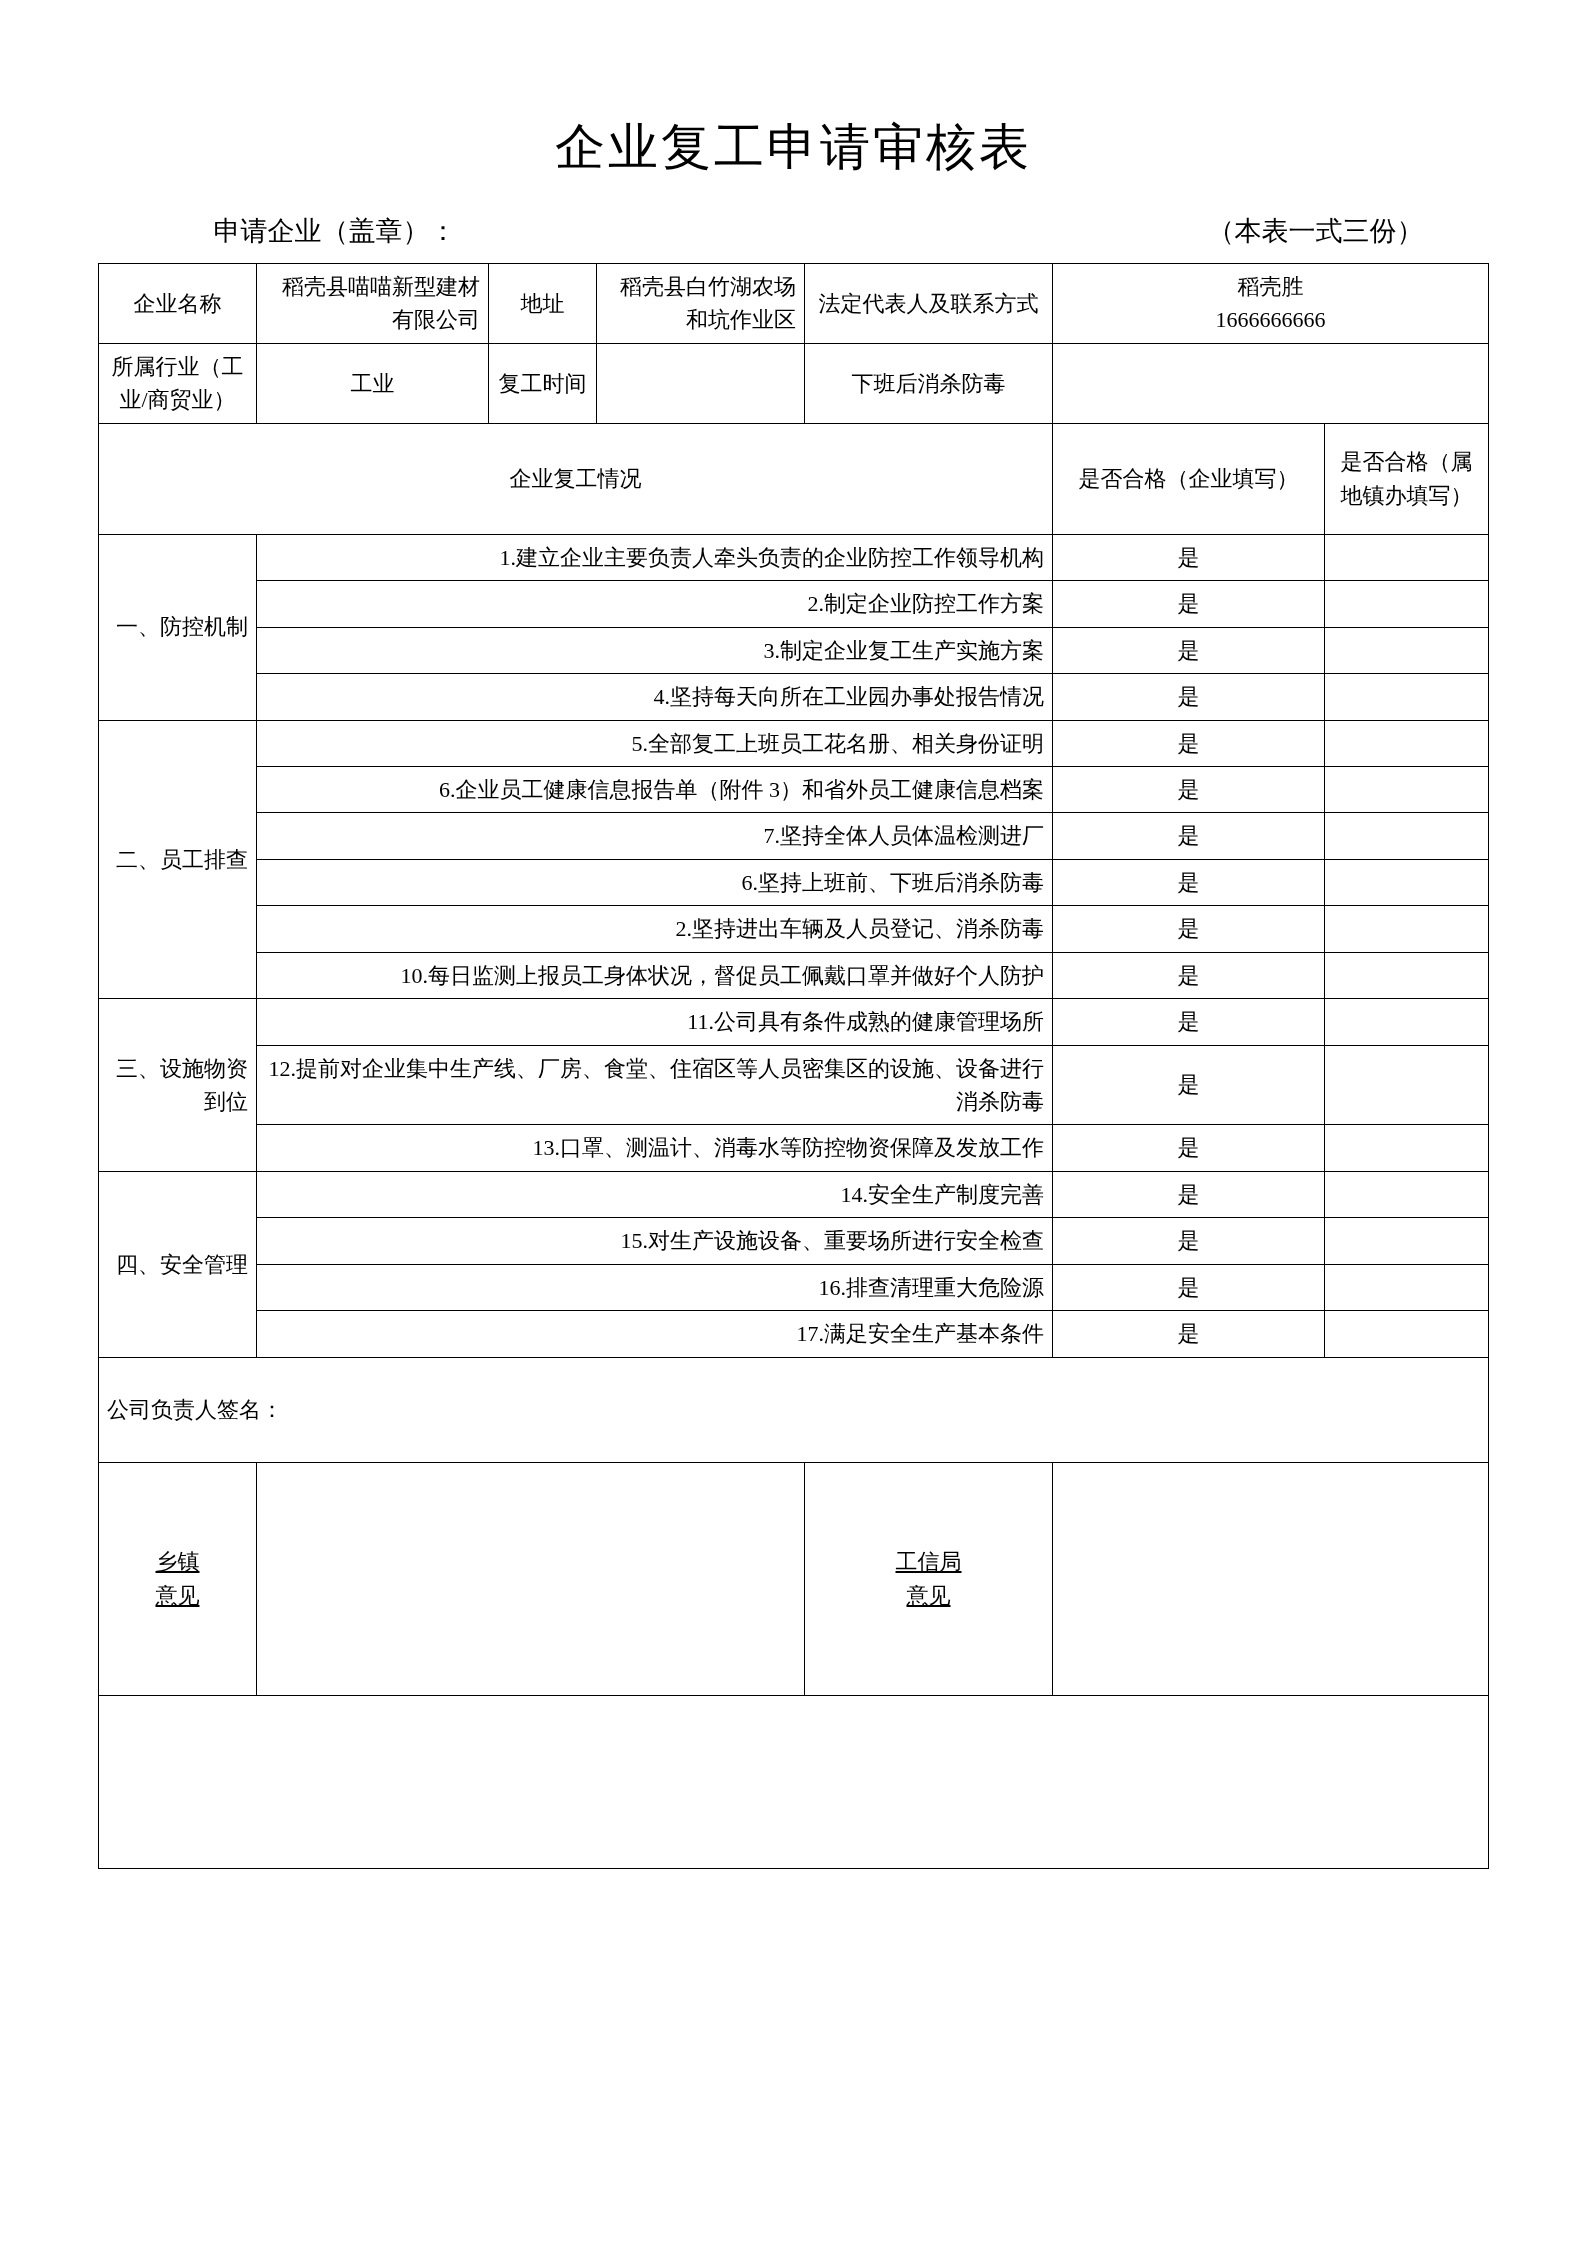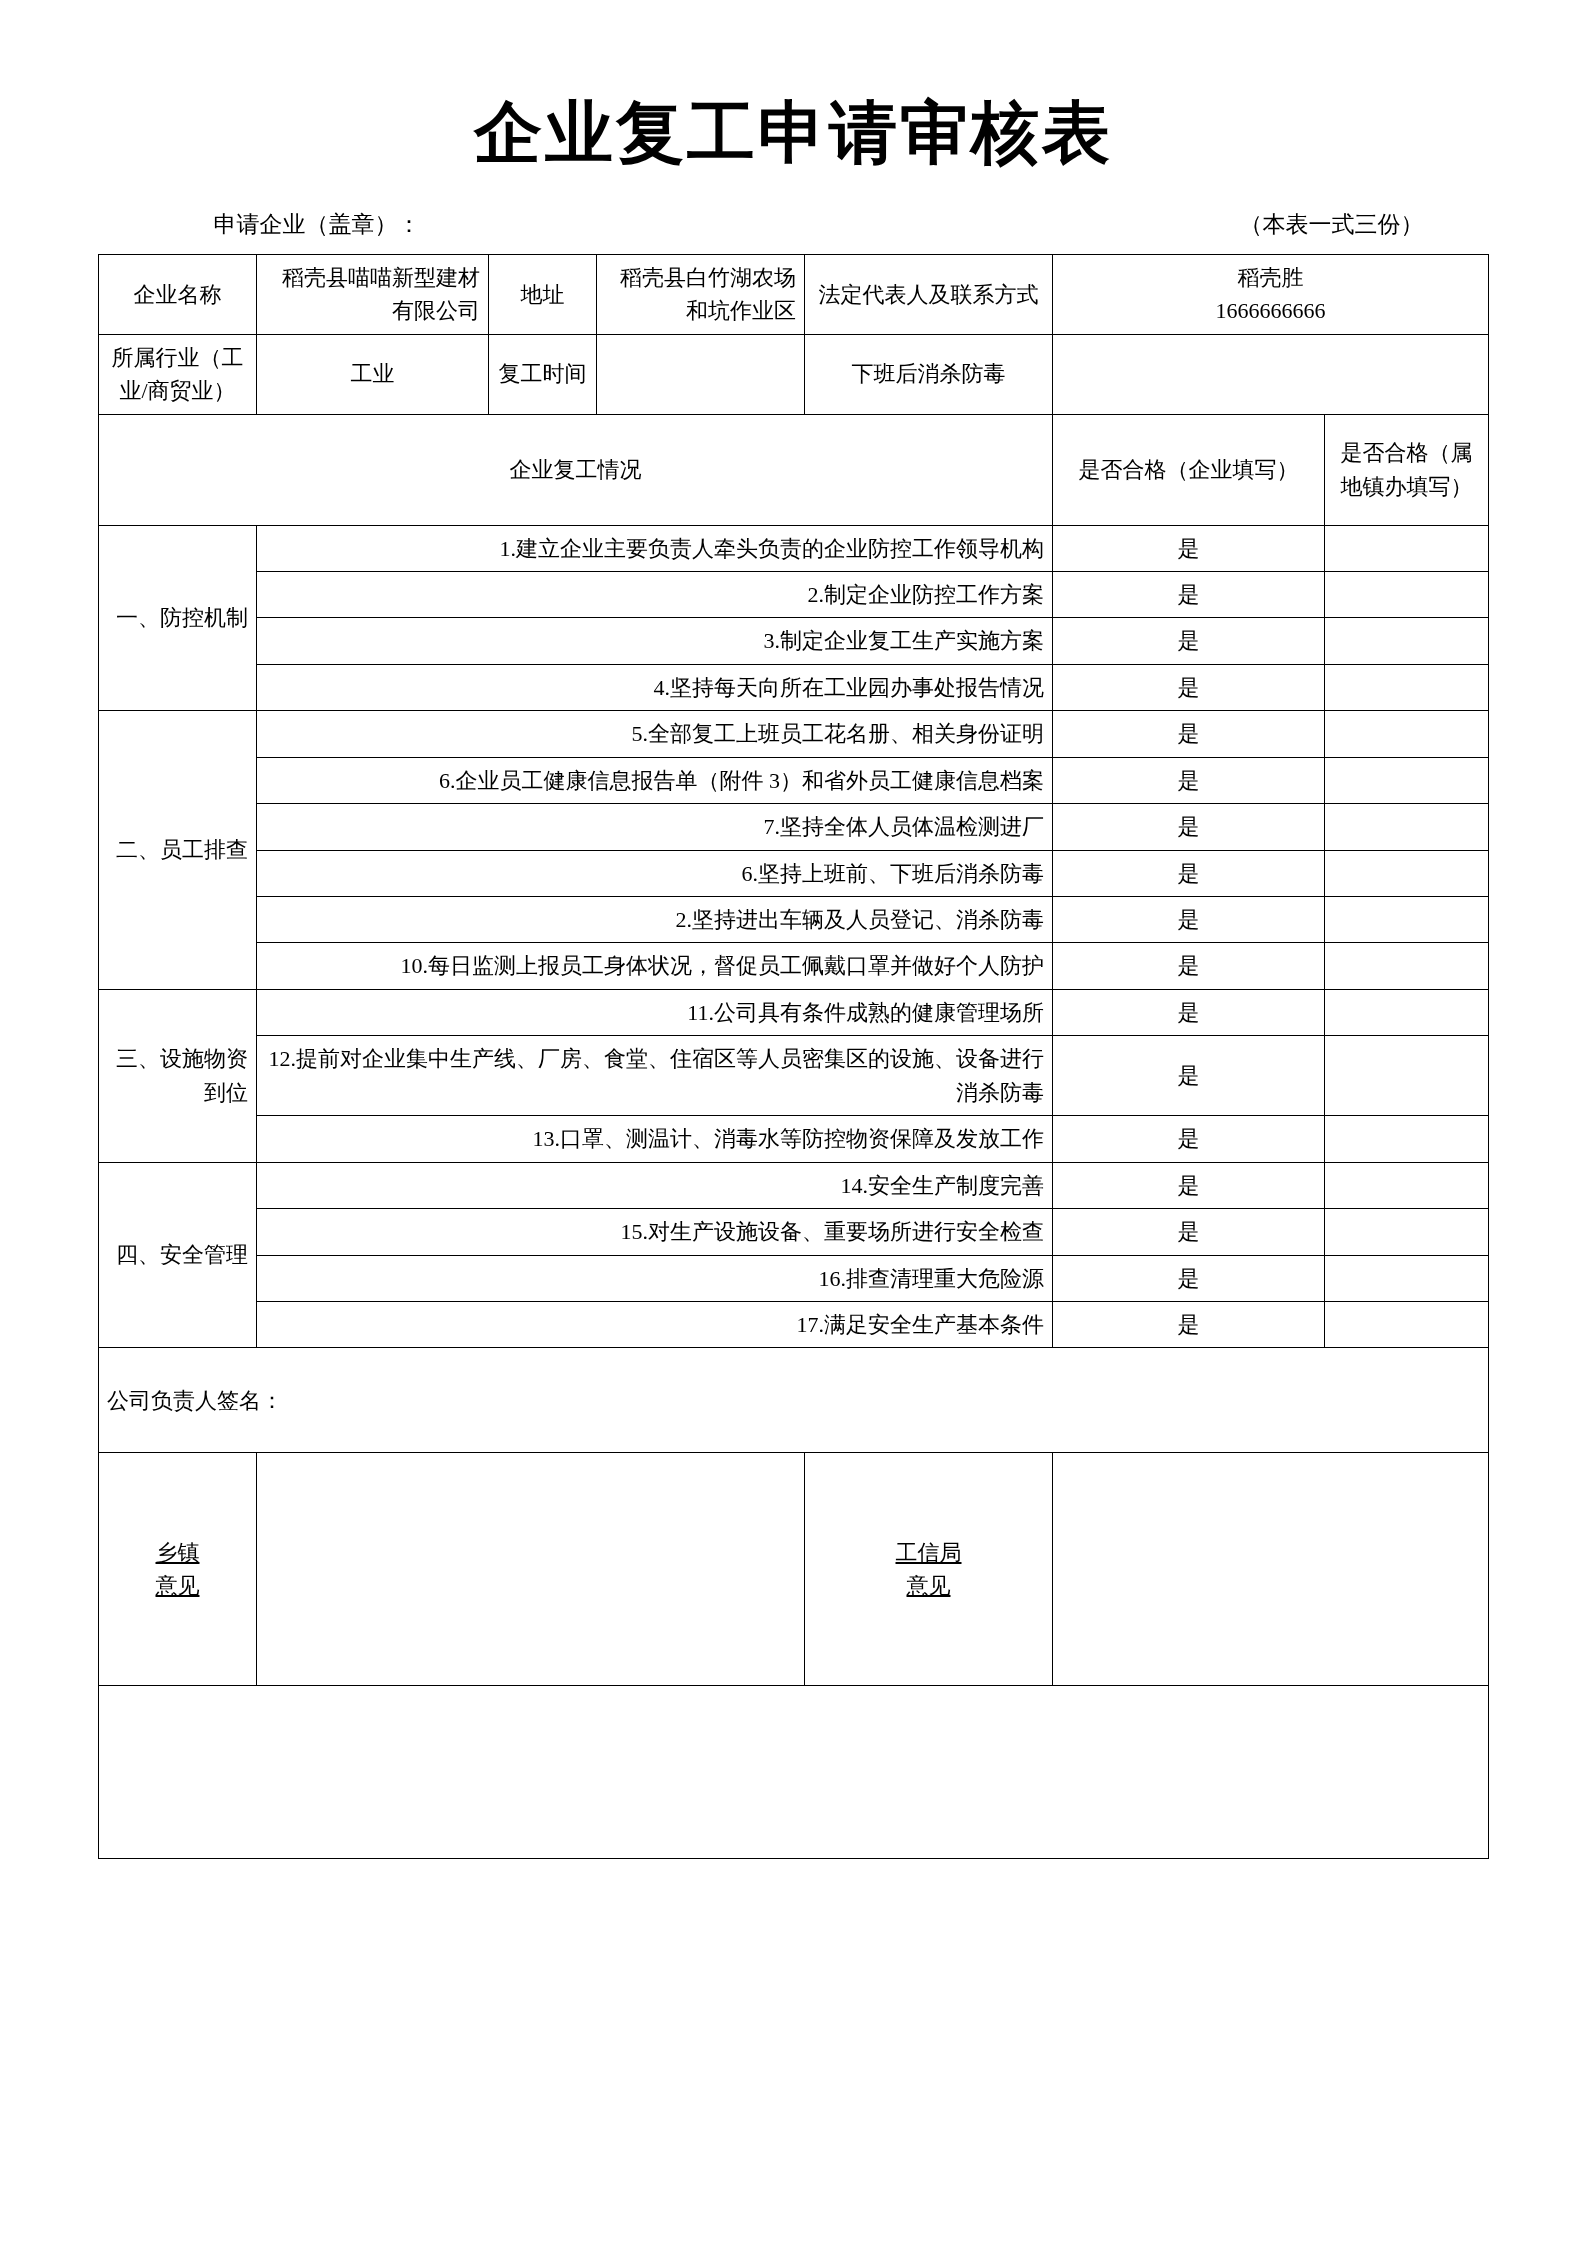--- a/index.html
+++ b/index.html
@@ -15,37 +15,37 @@
     position: relative;
     width: 1587px;
     height: 2245px;
     background: #ffffff;
     box-sizing: border-box;
     padding: 0;
     overflow: hidden;
   }
   .title {
     text-align: center;
-    font-size: 68px;
+    font-size: 50px;
     letter-spacing: 3px;
-    font-weight: bold;
+    font-weight: normal;
     margin: 0;
-    padding-top: 96px;
+    padding-top: 120px;
     line-height: 1.1;
     font-family: "Liberation Serif", "DejaVu Serif", serif;
   }
   .subtitle-row {
     display: flex;
     justify-content: space-between;
     align-items: flex-start;
     margin: 0 auto;
     width: 1340px;
     padding-top: 38px;
     padding-bottom: 14px;
-    font-size: 23px;
+    font-size: 27px;
     box-sizing: border-box;
   }
   .subtitle-left { padding-left: 90px; }
   .subtitle-right { padding-right: 40px; }
 
   table.form {
     border-collapse: collapse;
     width: 1390px;
     margin: 0 auto;
     table-layout: fixed;

